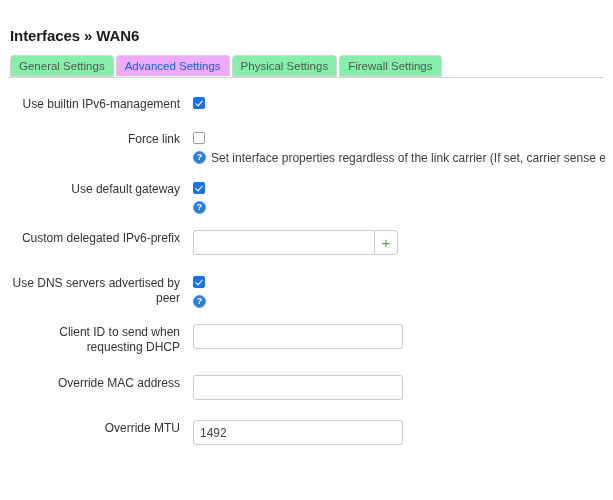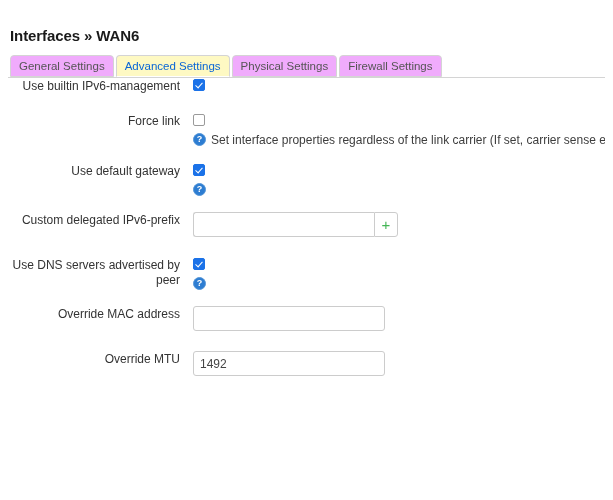--- a/index.html
+++ b/index.html
@@ -46,36 +46,37 @@
     display: inline-block;
     vertical-align: bottom;
     font-size: 11.5px;
     line-height: 21px;
     height: 22px;
     padding: 0 8px;
     box-sizing: border-box;
     border: 1px solid #d4d4d4;
     border-top-left-radius: 4px;
     border-top-right-radius: 4px;
-    background: #f0abfc;
+    background: #86efac;
     color: #555555;
     margin-right: 2px;
     position: relative;
     top: 1px;
     cursor: pointer;
   }
   .tab.active {
-    background: #fef9c3;
+    background: #f0abfc;
     color: #0a66d6;
     border-bottom-color: #ffffff;
     font-weight: normal;
   }
 
   
   .form {
+    margin-top: 18px;
   }
   .row {
     display: flex;
     align-items: flex-start;
     margin-bottom: 0;
   }
   .row-label {
     width: 172px;
     min-width: 172px;
     text-align: right;
@@ -151,21 +152,21 @@
     font-weight: bold;
     margin-right: 5px;
     margin-top: 0px;
     box-sizing: border-box;
     font-family: "Liberation Sans", sans-serif;
   }
   .help-text { padding-top: 0px; }
 
   
   .text-input {
-    width: 192px;
+    width: 210px;
     height: 25px;
     box-sizing: border-box;
     border: 1px solid #cccccc;
     border-radius: 3px;
     background: #ffffff;
     font-family: "Liberation Sans", sans-serif;
     font-size: 12px;
     color: #444444;
     padding: 0 6px;
     outline: none;
@@ -258,20 +259,26 @@
     <div class="row blk-cb-help">
       <div class="row-label">Use DNS servers advertised by peer</div>
       <div class="row-field">
         <span class="cb on"></span>
         <div class="help">
           <span class="help-icon">?</span>
         </div>
       </div>
     </div>
 
+    <div class="row blk-input">
+      <div class="row-label">Client ID to send when requesting DHCP</div>
+      <div class="row-field">
+        <input class="text-input" type="text" value="" style="">
+      </div>
+    </div>
 
     <div class="row blk-input">
       <div class="row-label">Override MAC address</div>
       <div class="row-field">
         <input class="text-input" type="text" value="" style="">
       </div>
     </div>
 
     <div class="row blk-input">
       <div class="row-label">Override MTU</div>

